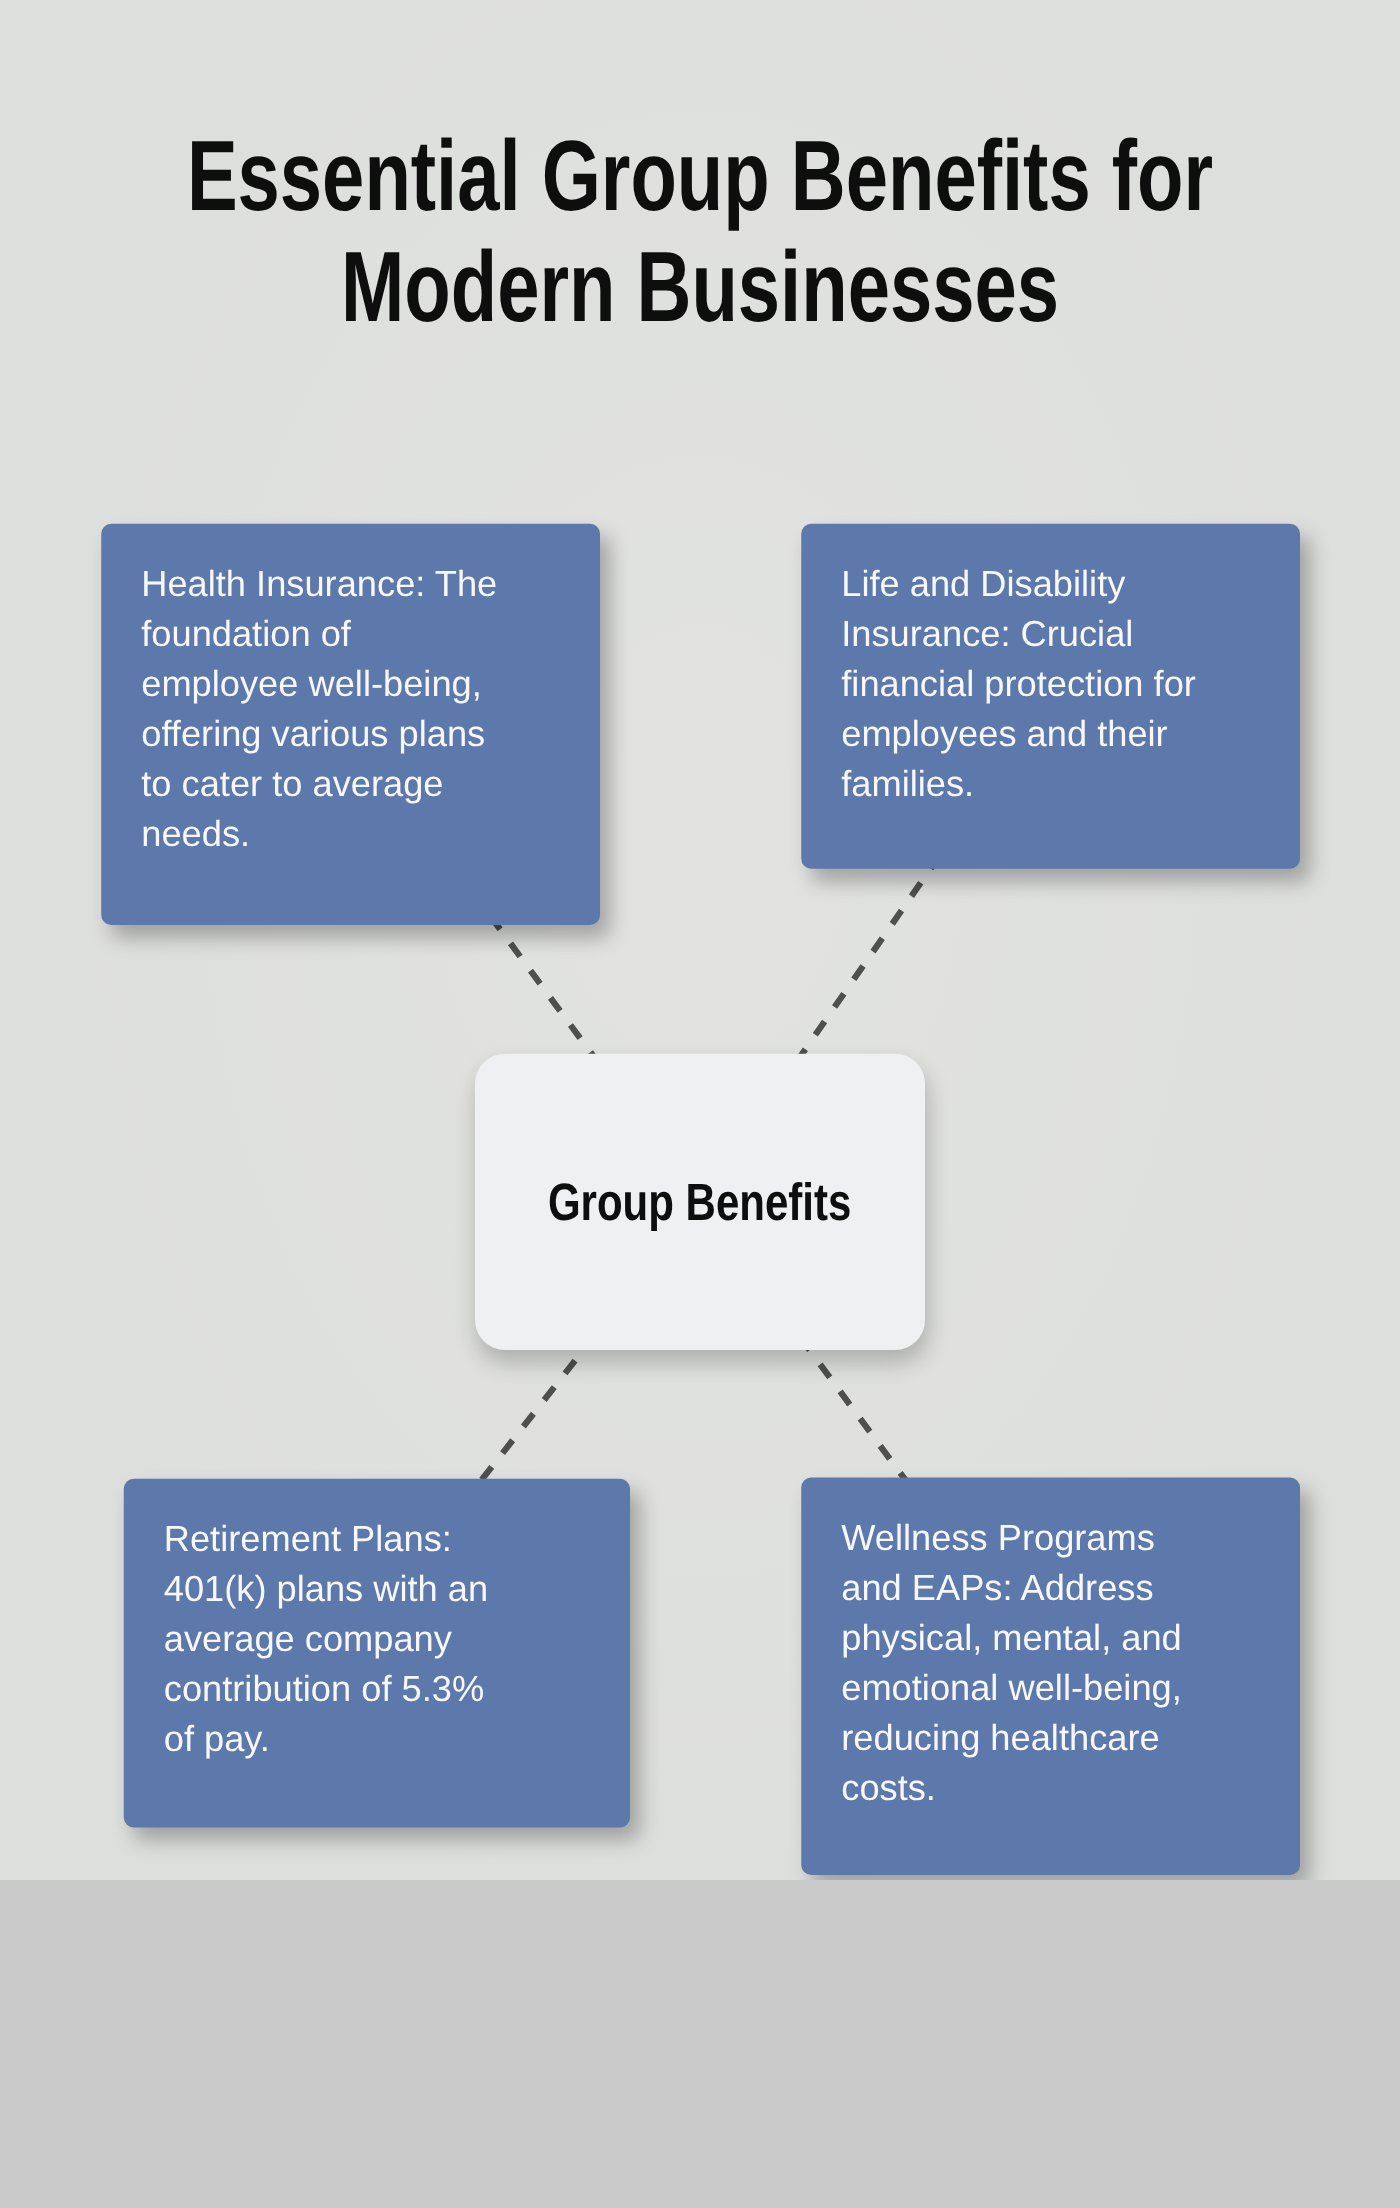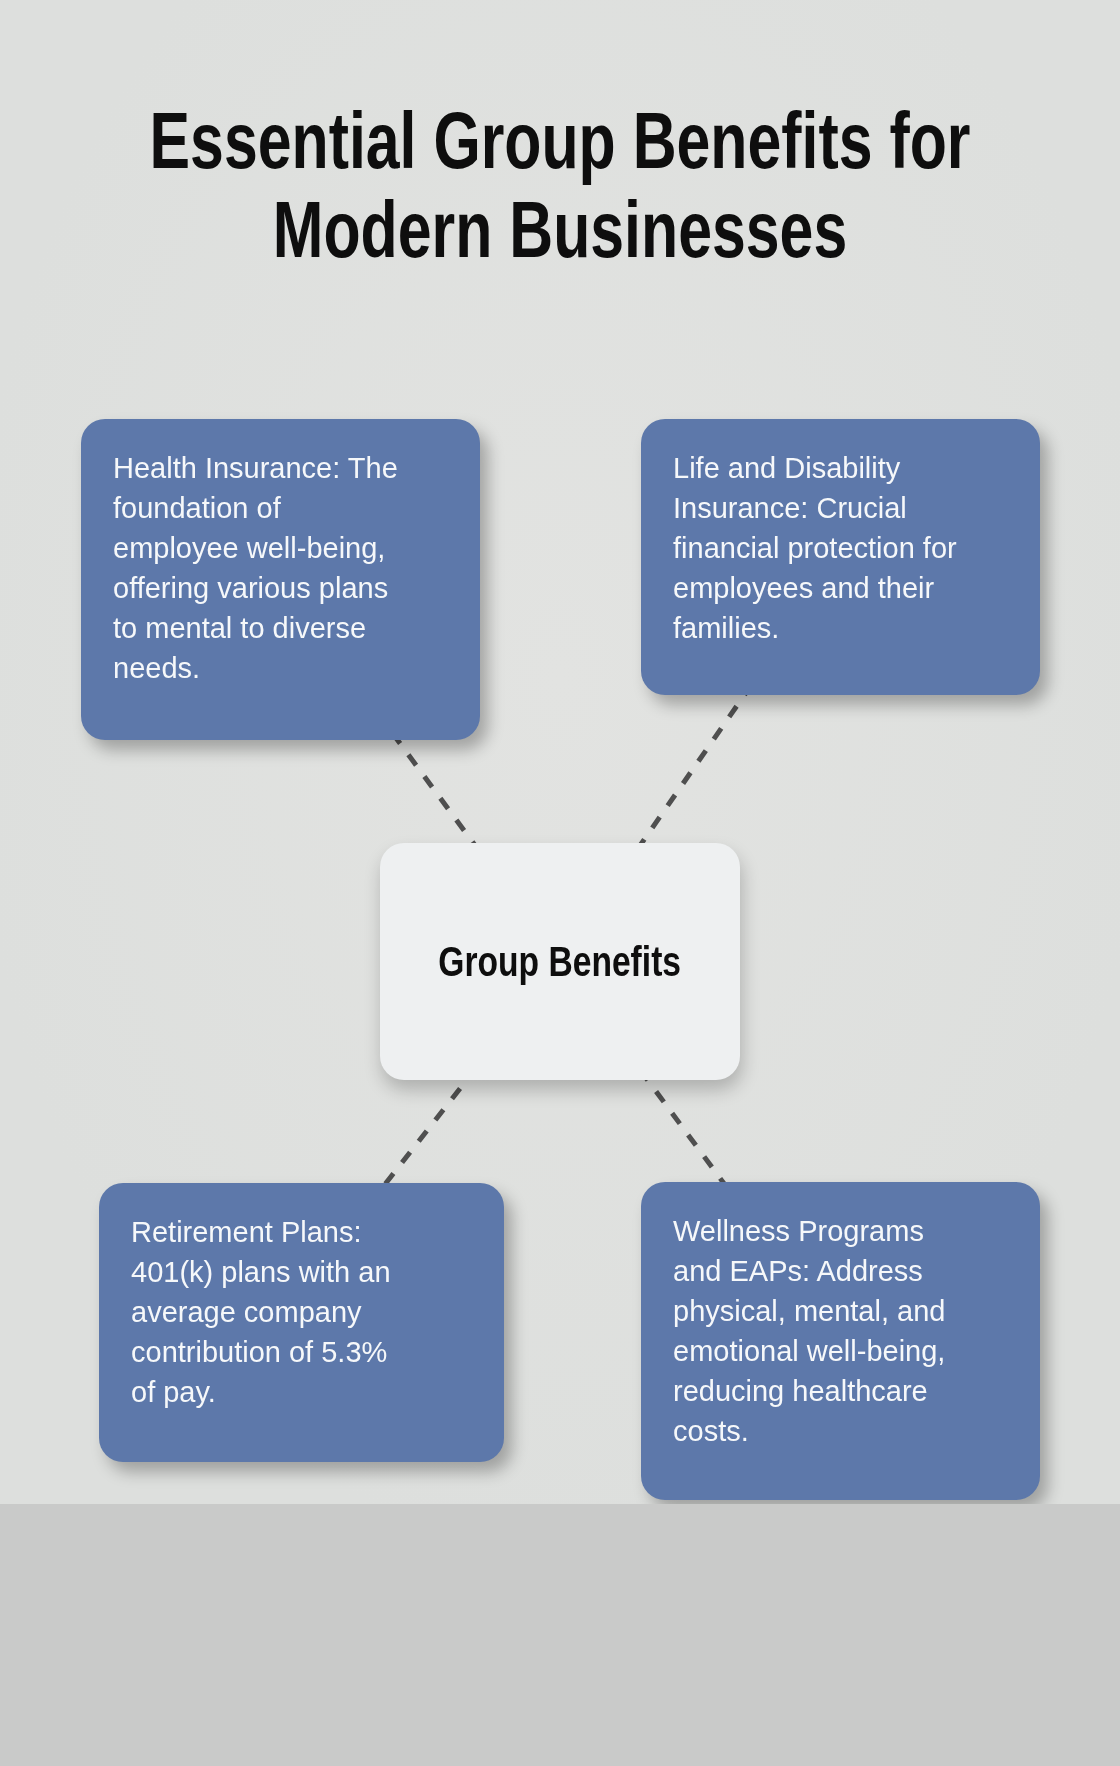--- a/index.html
+++ b/index.html
@@ -30,21 +30,21 @@
   svg.connectors{position:absolute;left:0;top:0;}
   .connector{
     stroke:var(--connector);
     stroke-width:5;
     stroke-dasharray:13 14;
     fill:none;
   }
   .node{
     position:absolute;
     background:var(--node-blue);
-    border-radius:24px;
+    border-radius:8px;
     box-shadow:8px 10px 16px rgba(0,0,0,0.28);
     color:var(--node-text);
     box-sizing:border-box;
     padding:29px 26px 0 32px;
   }
   .node-line{
     font-size:29px;
     line-height:40px;
     font-weight:400;
   }
@@ -116,21 +116,21 @@
     <line class="connector" x1="560" y1="961" x2="840" y2="557"></line>
     <line class="connector" x1="560" y1="961" x2="277" y2="1322"></line>
     <line class="connector" x1="560" y1="961" x2="840" y2="1341"></line>
   </svg>
 
   <div class="node node-health">
     <div class="node-line">Health Insurance: The</div>
     <div class="node-line">foundation of</div>
     <div class="node-line">employee well-being,</div>
     <div class="node-line">offering various plans</div>
-    <div class="node-line">to mental to diverse</div>
+    <div class="node-line">to cater to average</div>
     <div class="node-line">needs.</div>
   </div>
 
   <div class="node node-life">
     <div class="node-line">Life and Disability</div>
     <div class="node-line">Insurance: Crucial</div>
     <div class="node-line">financial protection for</div>
     <div class="node-line">employees and their</div>
     <div class="node-line">families.</div>
   </div>

